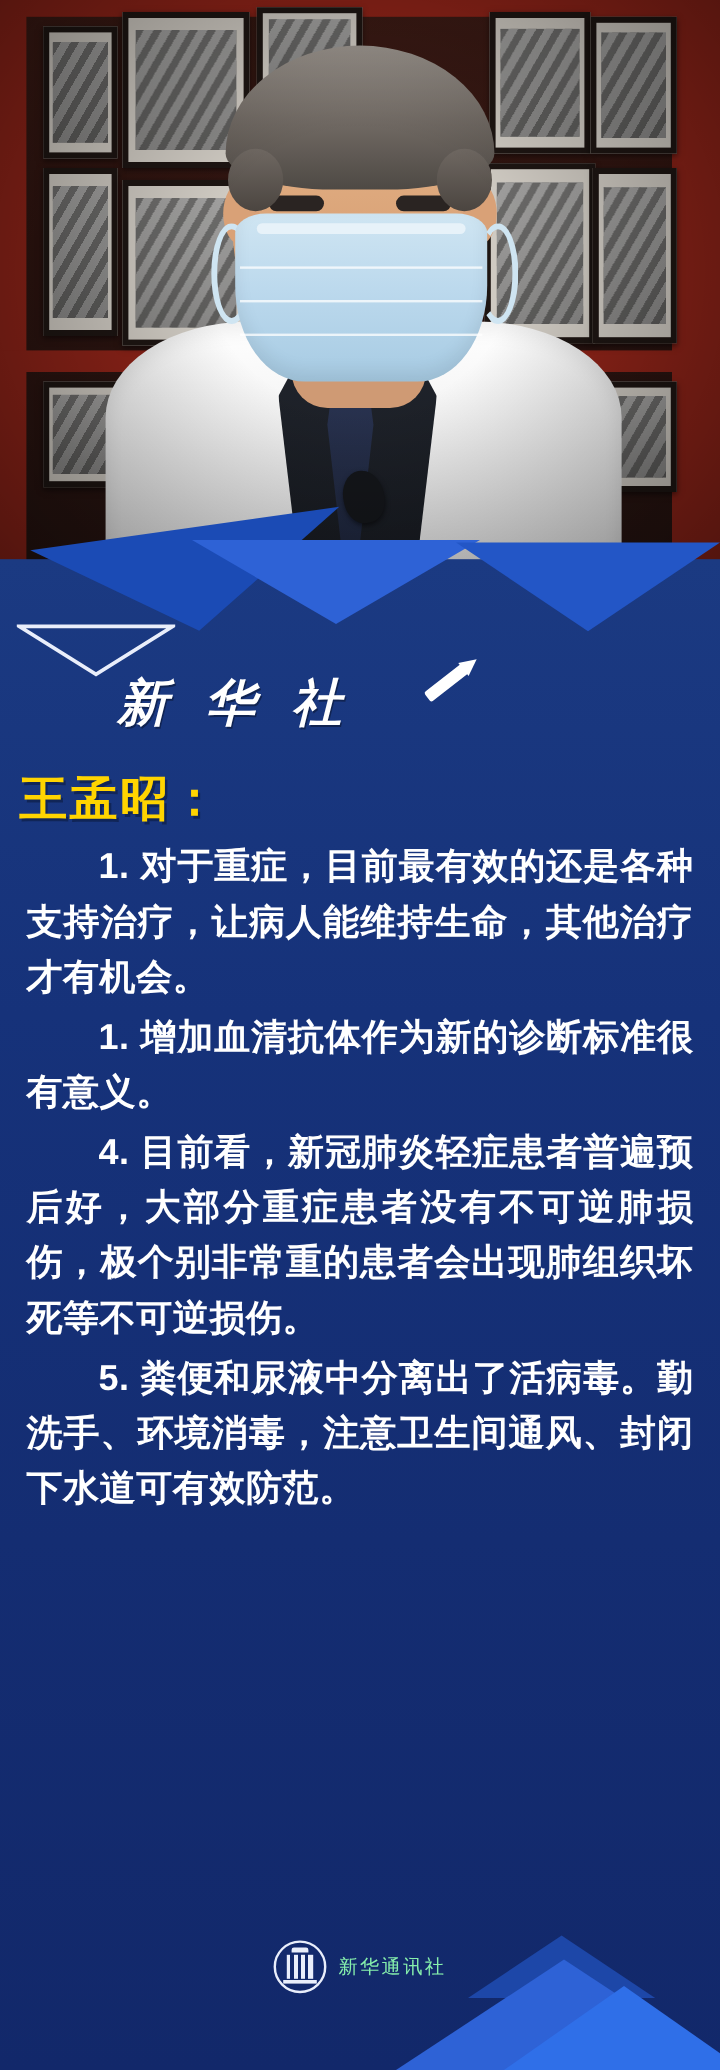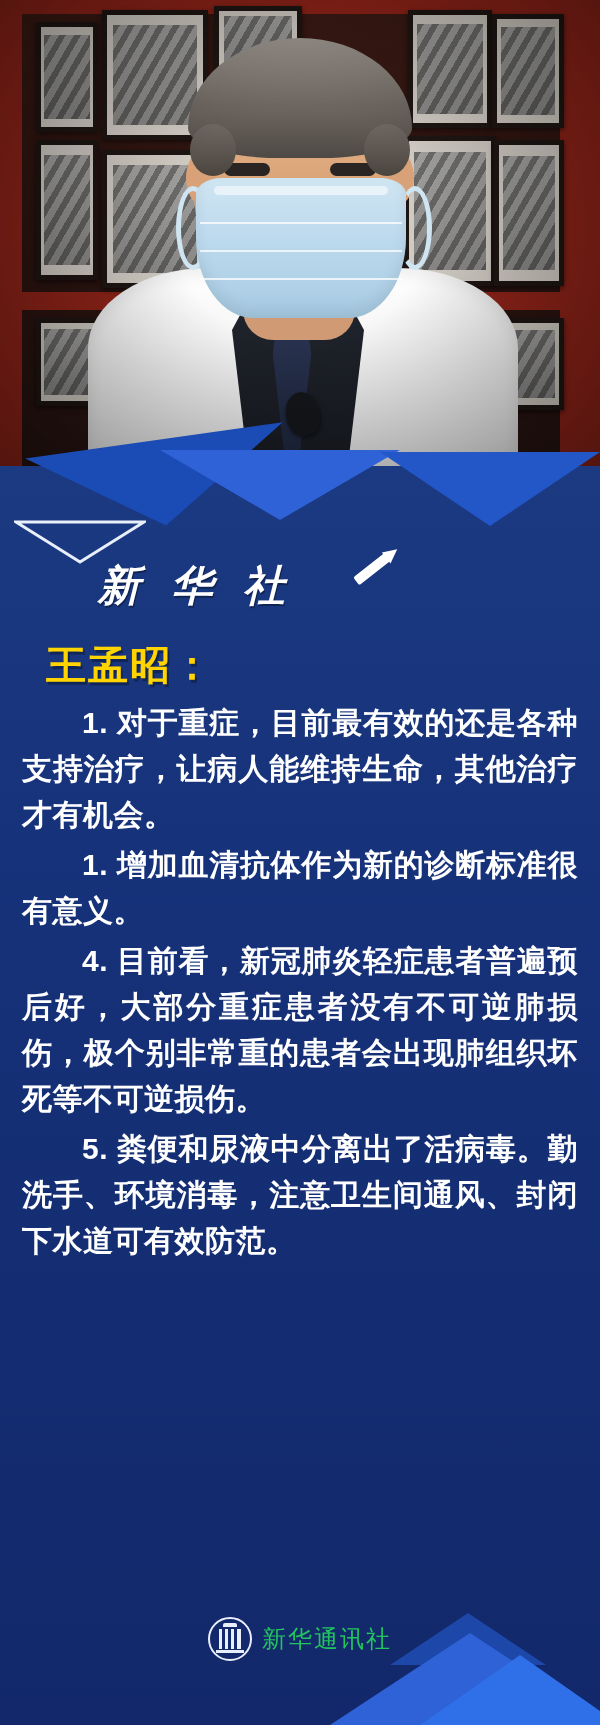--- a/index.html
+++ b/index.html
@@ -280,21 +280,21 @@
     right: -12px; top: -2px;
     width: 0; height: 0;
     border-top: 7px solid transparent;
     border-bottom: 7px solid transparent;
     border-left: 14px solid #ffffff;
   }
 
   
   .speaker {
     position: absolute;
-    left: 46px; top: 638px;
+    left: 16px; top: 638px;
     color: #ffd400;
     font-size: 40px;
     font-weight: bold;
     letter-spacing: 2px;
     text-shadow: 2px 3px 0 rgba(0,0,0,.3);
   }
 
   
   .body-text {
     position: absolute;
@@ -344,22 +344,22 @@
     position: absolute; left: -3px; right: -3px; bottom: -4px;
     height: 3px; background: #e9eefb;
   }
   .logo-circle .bars::after {
     content: "";
     position: absolute; left: 4px; right: 4px; top: -6px;
     height: 4px; background: #e9eefb;
     border-radius: 2px 2px 0 0;
   }
   .footer-text {
-    color: #22c55e;
-    font-size: 24px;
+    color: #86efac;
+    font-size: 16px;
     letter-spacing: 2px;
   }
 </style>
 </head>
 <body>
 
 <div class="poster">
 
   <div class="photo">
     <div class="wall"></div>

